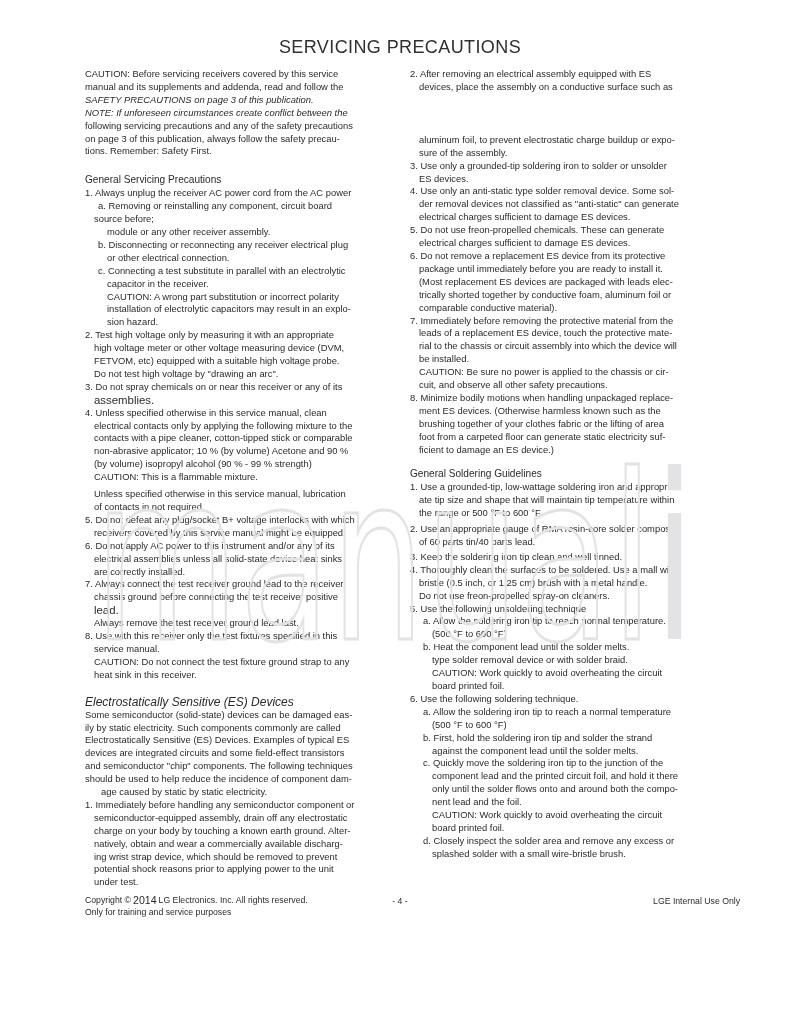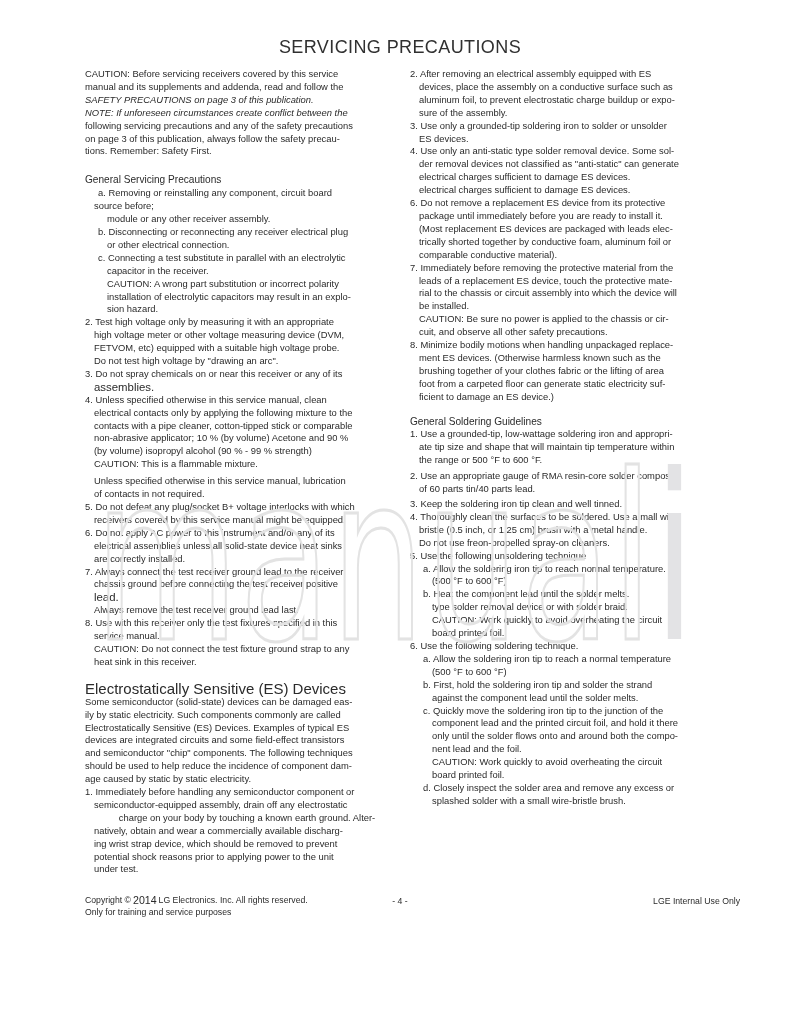--- a/index.html
+++ b/index.html
@@ -15,21 +15,21 @@
   }
   .col{position:absolute;top:68px;z-index:2;}
   .col-left{left:85px;width:315px;}
   .col-right{left:410px;width:340px;}
   .line{
     white-space:pre;font-size:9.4px;line-height:12.9px;color:#2a2a2a;
   }
   .s-i{font-style:italic;}
   .s-lg{font-size:11.4px;}
   .s-h{font-size:10.1px;}
-  .s-hl{font-size:15px;}
+  .s-hl{font-size:12px;font-style:italic;}
   .watermark{
     position:absolute;left:95px;top:445px;z-index:3;
     font-family:"DejaVu Sans",sans-serif;font-size:230px;line-height:1;
     letter-spacing:2px;transform:scaleX(0.64);transform-origin:left top;
     pointer-events:none;user-select:none;white-space:pre;
   }
   .wm-outline{color:transparent;-webkit-text-stroke:3px #e3e3e3;}
   .wm-filled{color:#e3e3e5;-webkit-text-stroke:0;}
   @supports not (-webkit-text-stroke: 1px #000){
     .wm-outline{color:#efefef;}
@@ -49,20 +49,21 @@
 
   <div class="col col-left">
       <div class="line" style="padding-left: 0px;">CAUTION: Before servicing receivers covered by this service</div>
       <div class="line" style="padding-left: 0px;">manual and its supplements and addenda, read and follow the</div>
       <div class="line s-i" style="padding-left: 0px;">SAFETY PRECAUTIONS on page 3 of this publication.</div>
       <div class="line s-i" style="padding-left: 0px;">NOTE: If unforeseen circumstances create conflict between the</div>
       <div class="line" style="padding-left: 0px;">following servicing precautions and any of the safety precautions</div>
       <div class="line" style="padding-left: 0px;">on page 3 of this publication, always follow the safety precau-</div>
       <div class="line" style="padding-left: 0px;">tions. Remember: Safety First.</div>
       <div class="line s-h" style="padding-left: 0px; margin-top: 16px;">General Servicing Precautions</div>
+      <div class="line" style="padding-left: 0px;">1. Always unplug the receiver AC power cord from the AC power</div>
       <div class="line" style="padding-left: 13px;">a. Removing or reinstalling any component, circuit board</div>
       <div class="line" style="padding-left: 9px;">source before;</div>
       <div class="line" style="padding-left: 22px;">module or any other receiver assembly.</div>
       <div class="line" style="padding-left: 13px;">b. Disconnecting or reconnecting any receiver electrical plug</div>
       <div class="line" style="padding-left: 22px;">or other electrical connection.</div>
       <div class="line" style="padding-left: 13px;">c. Connecting a test substitute in parallel with an electrolytic</div>
       <div class="line" style="padding-left: 22px;">capacitor in the receiver.</div>
       <div class="line" style="padding-left: 22px;">CAUTION: A wrong part substitution or incorrect polarity</div>
       <div class="line" style="padding-left: 22px;">installation of electrolytic capacitors may result in an explo-</div>
       <div class="line" style="padding-left: 22px;">sion hazard.</div>
@@ -93,40 +94,41 @@
       <div class="line" style="padding-left: 9px;">service manual.</div>
       <div class="line" style="padding-left: 9px;">CAUTION: Do not connect the test fixture ground strap to any</div>
       <div class="line" style="padding-left: 9px;">heat sink in this receiver.</div>
       <div class="line s-hl" style="padding-left: 0px; margin-top: 14px;">Electrostatically Sensitive (ES) Devices</div>
       <div class="line" style="padding-left: 0px;">Some semiconductor (solid-state) devices can be damaged eas-</div>
       <div class="line" style="padding-left: 0px;">ily by static electricity. Such components commonly are called</div>
       <div class="line" style="padding-left: 0px;">Electrostatically Sensitive (ES) Devices. Examples of typical ES</div>
       <div class="line" style="padding-left: 0px;">devices are integrated circuits and some field-effect transistors</div>
       <div class="line" style="padding-left: 0px;">and semiconductor "chip" components. The following techniques</div>
       <div class="line" style="padding-left: 0px;">should be used to help reduce the incidence of component dam-</div>
-      <div class="line" style="padding-left: 0px;">age caused by static by static electricity.</div>
+      <div class="line" style="padding-left: 0px; margin-left: 16px;">age caused by static by static electricity.</div>
       <div class="line" style="padding-left: 0px;">1. Immediately before handling any semiconductor component or</div>
       <div class="line" style="padding-left: 9px;">semiconductor-equipped assembly, drain off any electrostatic</div>
-      <div class="line" style="padding-left: 9px; text-align: center;">charge on your body by touching a known earth ground. Alter-</div>
+      <div class="line" style="padding-left: 9px;">charge on your body by touching a known earth ground. Alter-</div>
       <div class="line" style="padding-left: 9px;">natively, obtain and wear a commercially available discharg-</div>
       <div class="line" style="padding-left: 9px;">ing wrist strap device, which should be removed to prevent</div>
       <div class="line" style="padding-left: 9px;">potential shock reasons prior to applying power to the unit</div>
       <div class="line" style="padding-left: 9px;">under test.</div>
     </div>
 
   <div class="col col-right">
       <div class="line" style="padding-left: 0px;">2. After removing an electrical assembly equipped with ES</div>
       <div class="line" style="padding-left: 9px;">devices, place the assembly on a conductive surface such as</div>
-      <div class="line" style="padding-left: 9px;">aluminum foil, to prevent electrostatic charge buildup or expo-</div>
+      <div class="line" style="padding-left: 9px; margin-top: 40px;">aluminum foil, to prevent electrostatic charge buildup or expo-</div>
       <div class="line" style="padding-left: 9px;">sure of the assembly.</div>
       <div class="line" style="padding-left: 0px;">3. Use only a grounded-tip soldering iron to solder or unsolder</div>
       <div class="line" style="padding-left: 9px;">ES devices.</div>
       <div class="line" style="padding-left: 0px;">4. Use only an anti-static type solder removal device. Some sol-</div>
       <div class="line" style="padding-left: 9px;">der removal devices not classified as "anti-static" can generate</div>
       <div class="line" style="padding-left: 9px;">electrical charges sufficient to damage ES devices.</div>
+      <div class="line" style="padding-left: 0px;">5. Do not use freon-propelled chemicals. These can generate</div>
       <div class="line" style="padding-left: 9px;">electrical charges sufficient to damage ES devices.</div>
       <div class="line" style="padding-left: 0px;">6. Do not remove a replacement ES device from its protective</div>
       <div class="line" style="padding-left: 9px;">package until immediately before you are ready to install it.</div>
       <div class="line" style="padding-left: 9px;">(Most replacement ES devices are packaged with leads elec-</div>
       <div class="line" style="padding-left: 9px;">trically shorted together by conductive foam, aluminum foil or</div>
       <div class="line" style="padding-left: 9px;">comparable conductive material).</div>
       <div class="line" style="padding-left: 0px;">7. Immediately before removing the protective material from the</div>
       <div class="line" style="padding-left: 9px;">leads of a replacement ES device, touch the protective mate-</div>
       <div class="line" style="padding-left: 9px;">rial to the chassis or circuit assembly into which the device will</div>
       <div class="line" style="padding-left: 9px;">be installed.</div>

